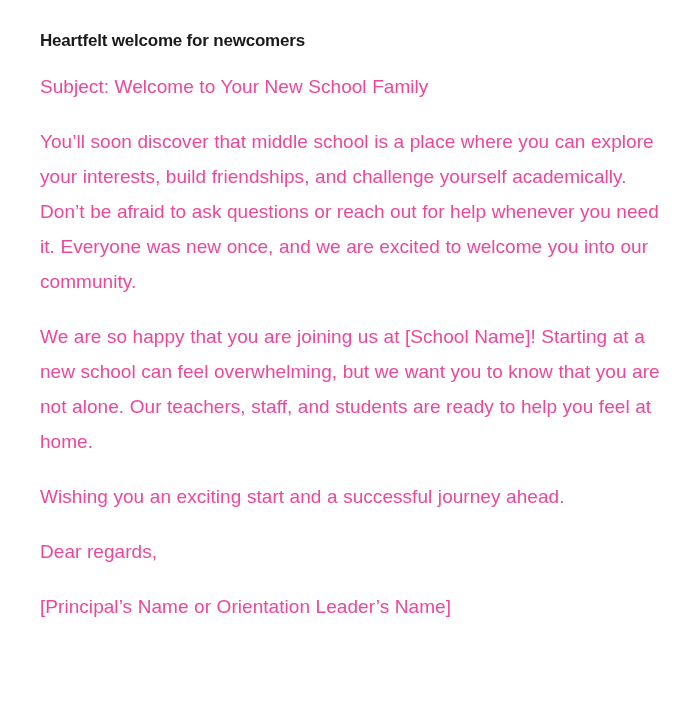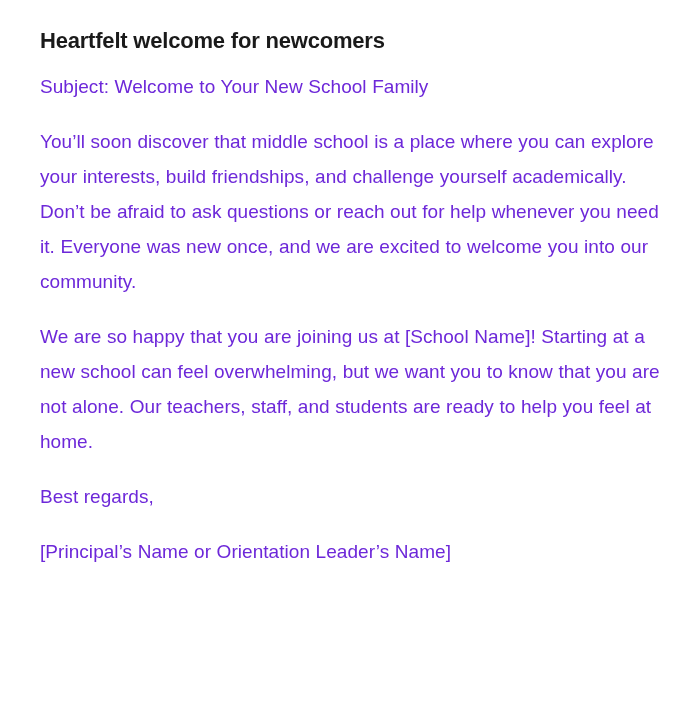--- a/index.html
+++ b/index.html
@@ -16,51 +16,52 @@
   }
   .article {
     box-sizing: border-box;
     width: 700px;
     padding: 0 40px;
     background: #ffffff;
   }
   .article-title {
     margin: 0;
     padding-top: 24px;
-    font-size: 22px;
+    font-size: 17px;
     line-height: 33px;
     font-weight: 700;
     letter-spacing: -0.2px;
     color: #1a1a1a;
   }
   .article-body {
     margin: 0;
     padding-top: 12px;
   }
   .para {
     margin: 0 0 20px 0;
     font-size: 19px;
     line-height: 35px;
     font-weight: 400;
-    color: #6d28d9;
+    color: #ec4899;
     letter-spacing: 0.05px;
     word-spacing: 0.2px;
   }
   .para:last-child {
     margin-bottom: 8px;
   }
 </style>
 </head>
 <body>
 
 <article class="article">
 
   <h1 class="article-title">Heartfelt welcome for newcomers</h1>
 
   <div class="article-body">
     <p class="para">Subject: Welcome to Your New School Family</p>
     <p class="para">You’ll soon discover that middle school is a place where you can explore your interests, build friendships, and challenge yourself academically. Don’t be afraid to ask questions or reach out for help whenever you need it. Everyone was new once, and we are excited to welcome you into our community.</p>
     <p class="para">We are so happy that you are joining us at [School Name]! Starting at a new school can feel overwhelming, but we want you to know that you are not alone. Our teachers, staff, and students are ready to help you feel at home.</p>
-    <p class="para">Best regards,</p>
+    <p class="para">Wishing you an exciting start and a successful journey ahead.</p>
+    <p class="para">Dear regards,</p>
     <p class="para">[Principal’s Name or Orientation Leader’s Name]</p>
   </div>
 
 </article>
 
 </body></html>

